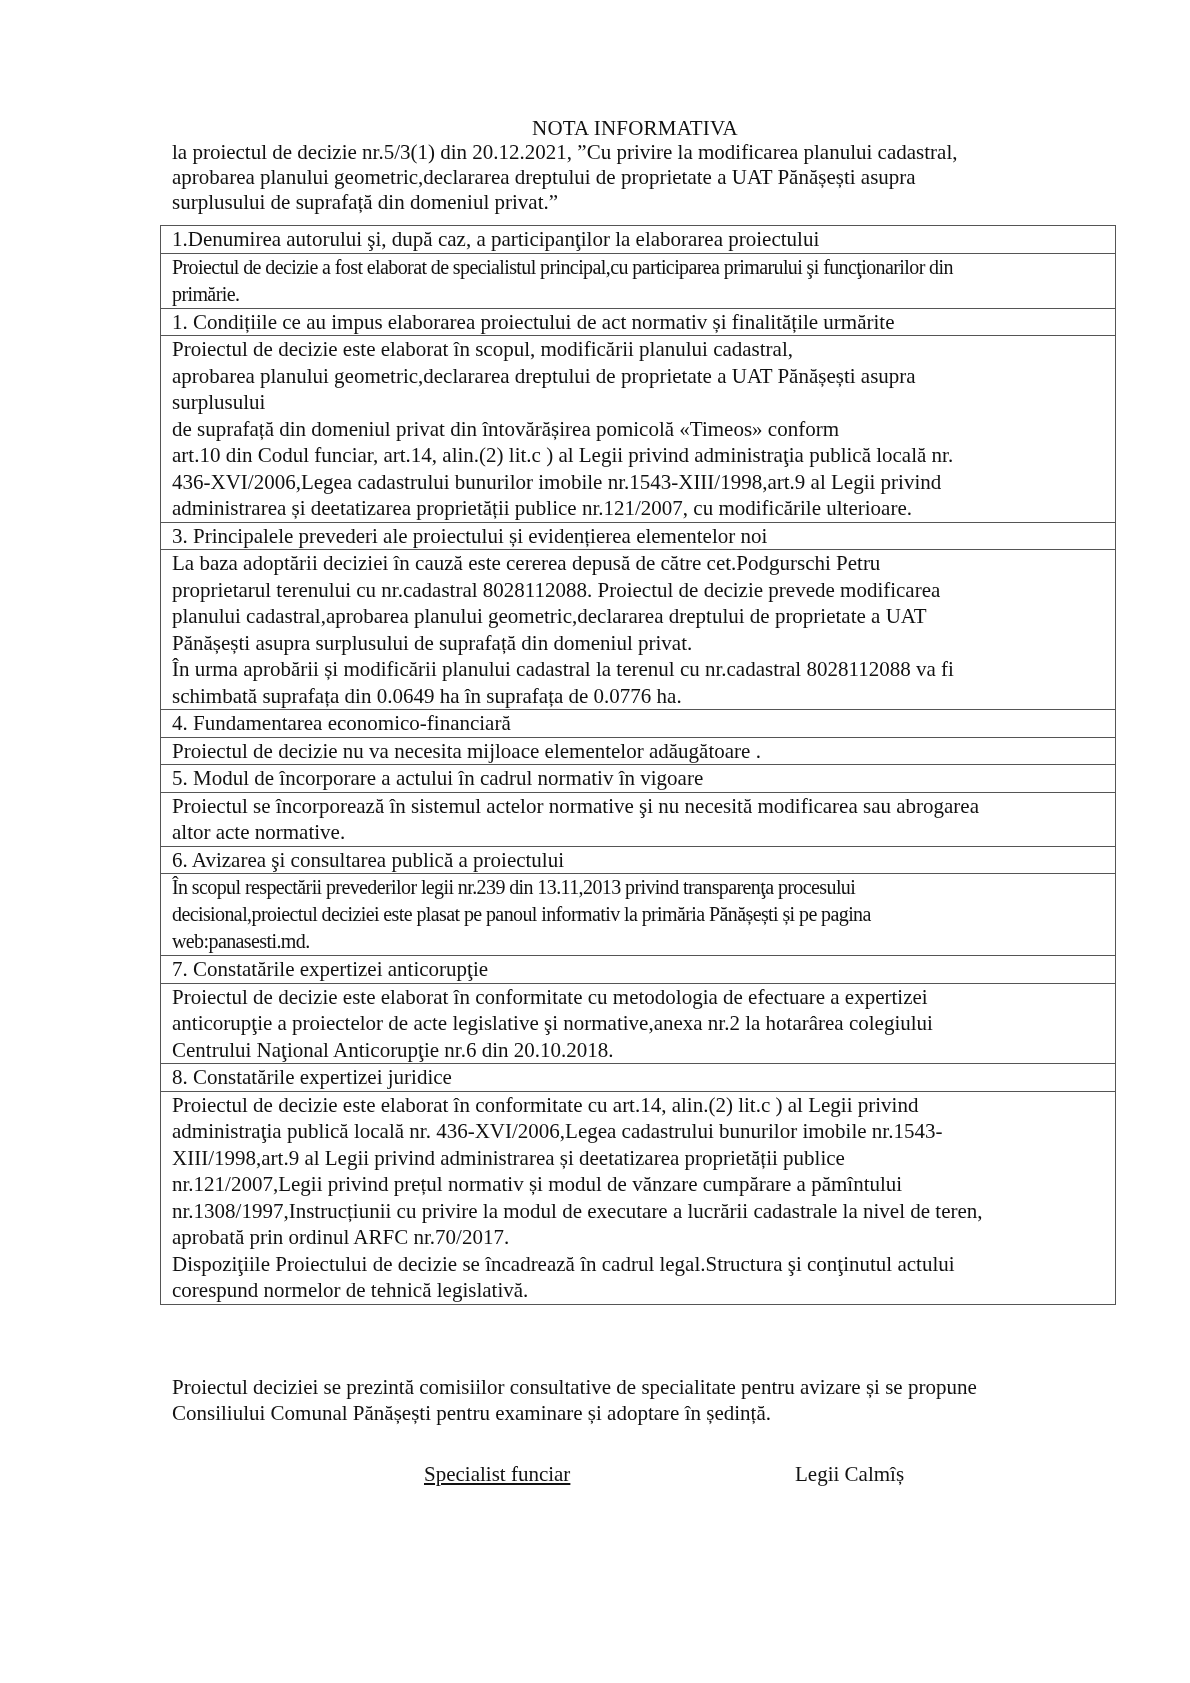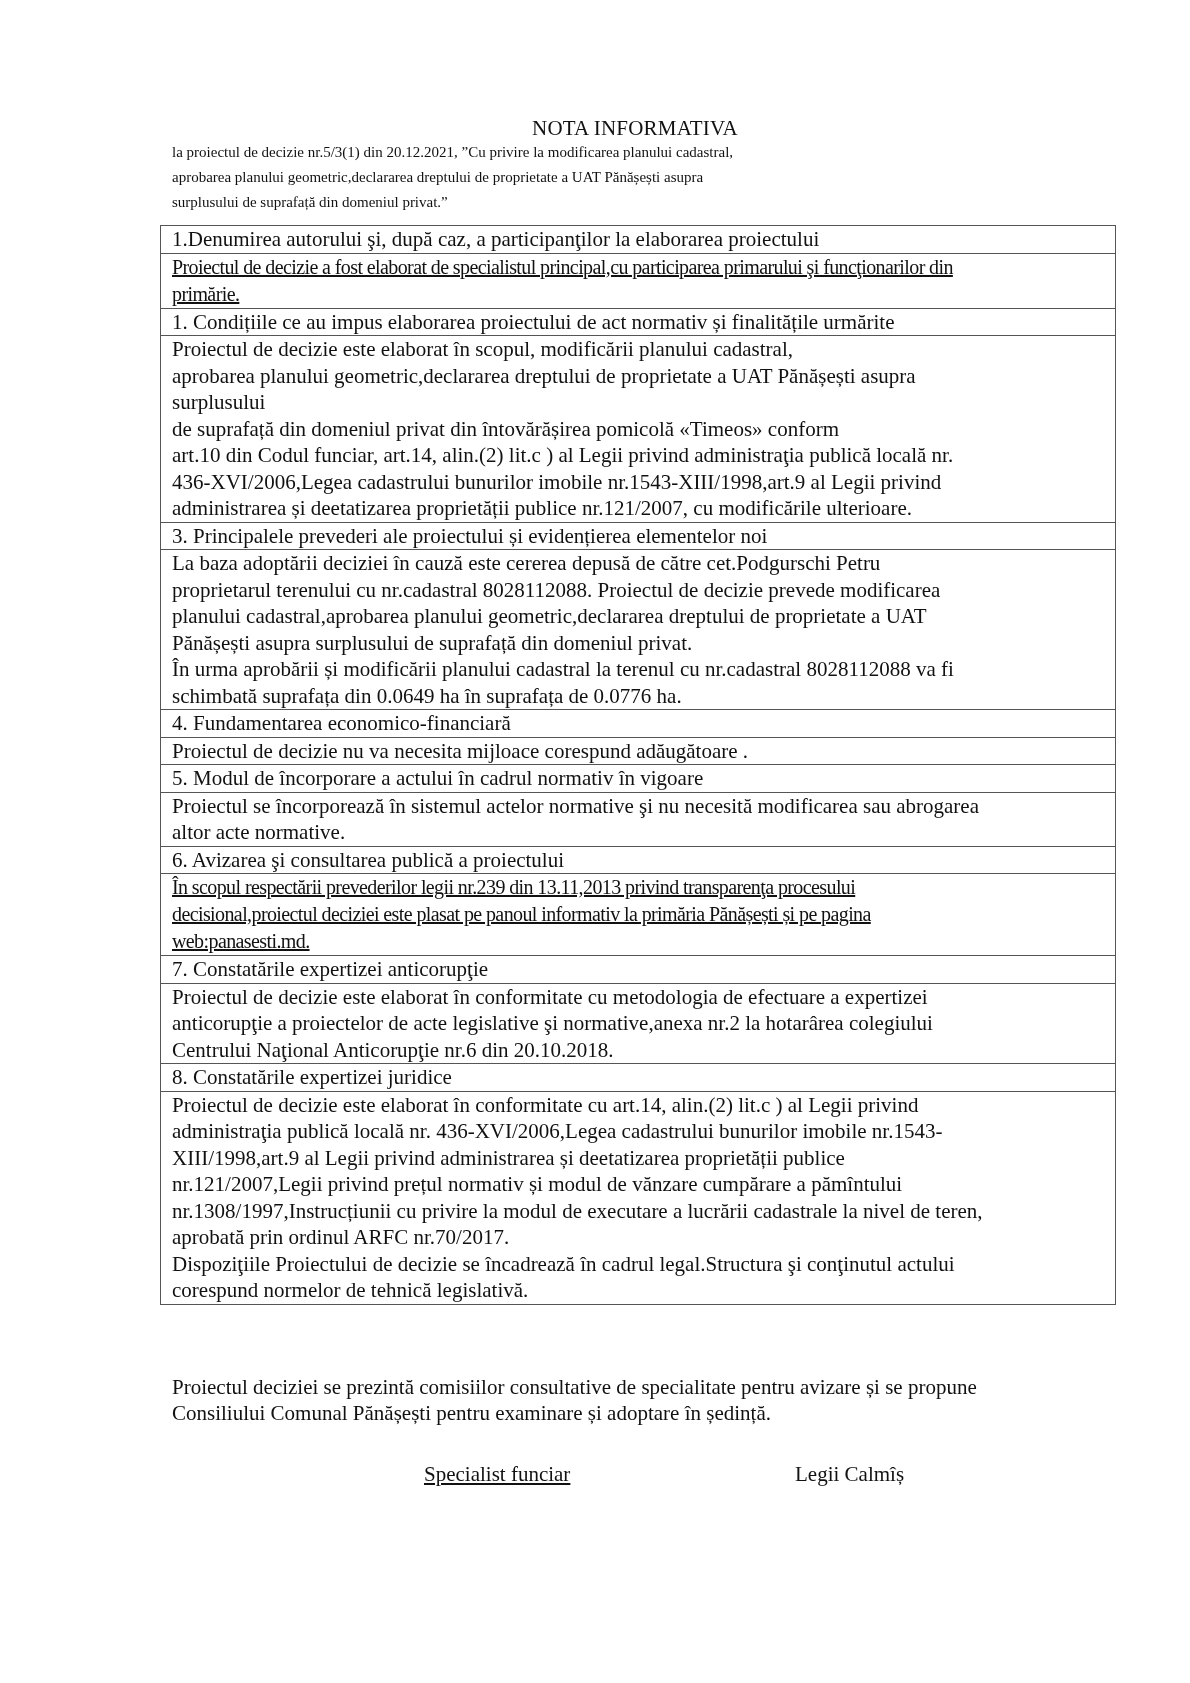--- a/index.html
+++ b/index.html
@@ -30,21 +30,21 @@
       text-align: center;
       font-size: 21px;
       line-height: 24px;
       letter-spacing: 0.2px;
     }
     .subtitle {
       position: absolute;
       left: 172px;
       top: 140px;
       width: 960px;
-      font-size: 15px;
+      font-size: 21px;
       line-height: 25px;
       white-space: pre-line;
     }
     .doc-table {
       position: absolute;
       left: 160px;
       top: 225px;
       width: 956px;
       border-collapse: collapse;
       font-size: 21px;
@@ -58,21 +58,20 @@
       margin-left: 48px;
     }
     .doc-table tr.heading td {
       padding-top: 0px;
       padding-bottom: 0px;
     }
     .doc-table td.condensed {
       font-size: 20px;
       letter-spacing: -0.6px;
       line-height: 27px;
-      text-decoration: underline;
     }
     .closing {
       position: absolute;
       left: 172px;
       top: 1374px;
       width: 960px;
       font-size: 21px;
       line-height: 26px;
       white-space: pre-line;
     }
@@ -135,21 +134,21 @@
 planului cadastral,aprobarea planului geometric,declararea dreptului de proprietate a UAT
 Pănășești asupra surplusului de suprafață din domeniul privat.
 În urma aprobării și modificării planului cadastral la terenul cu nr.cadastral 8028112088 va fi
 schimbată suprafața din 0.0649 ha în suprafața de 0.0776 ha.</td>
       </tr>
 
       <tr class="heading">
         <td>4. Fundamentarea economico-financiară</td>
       </tr>
       <tr>
-        <td>Proiectul  de decizie   nu   va   necesita  mijloace  corespund   adăugătoare .</td>
+        <td>Proiectul  de decizie   nu   va   necesita  mijloace  elementelor   adăugătoare .</td>
       </tr>
 
       <tr class="heading">
         <td>5. Modul de încorporare a actului în cadrul normativ în vigoare</td>
       </tr>
       <tr>
         <td>Proiectul se încorporează în sistemul actelor normative şi nu necesită modificarea sau abrogarea
 altor acte normative.</td>
       </tr>
 

